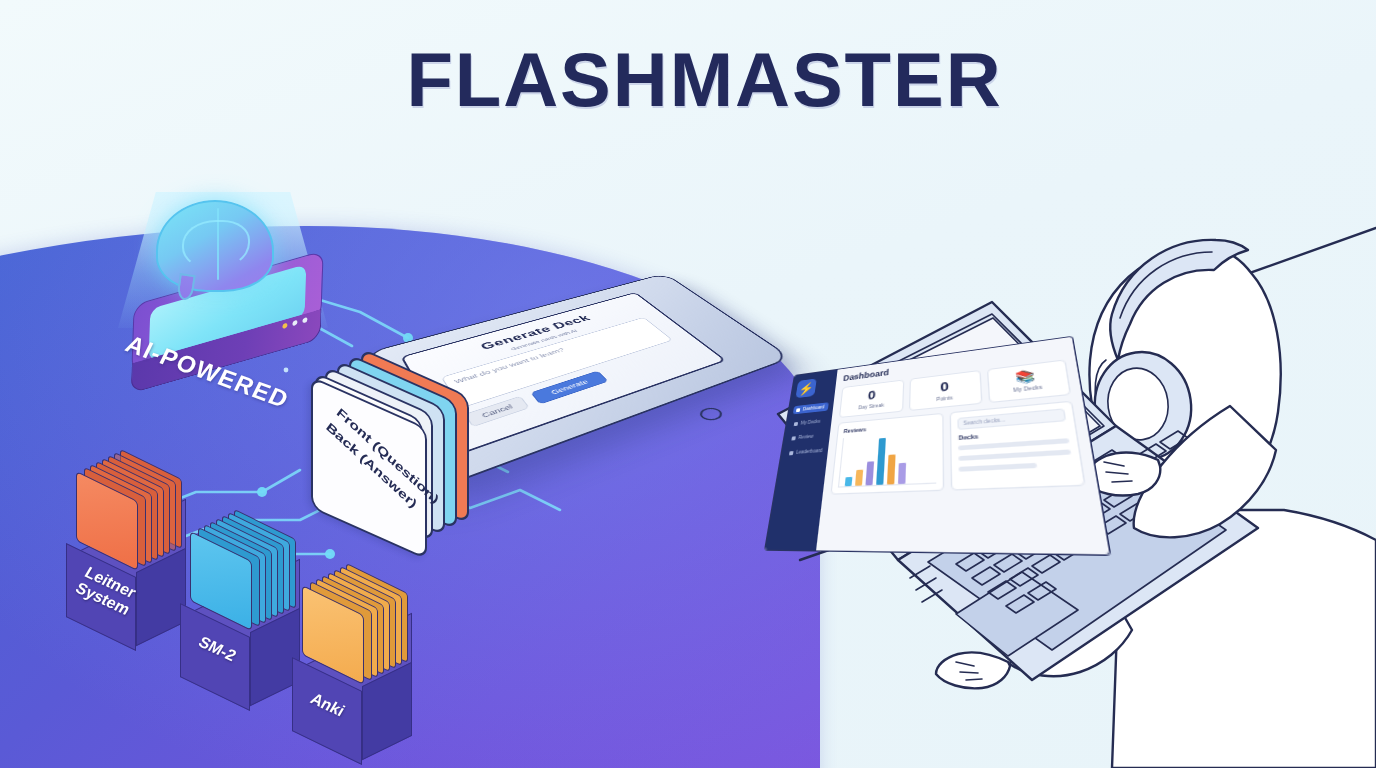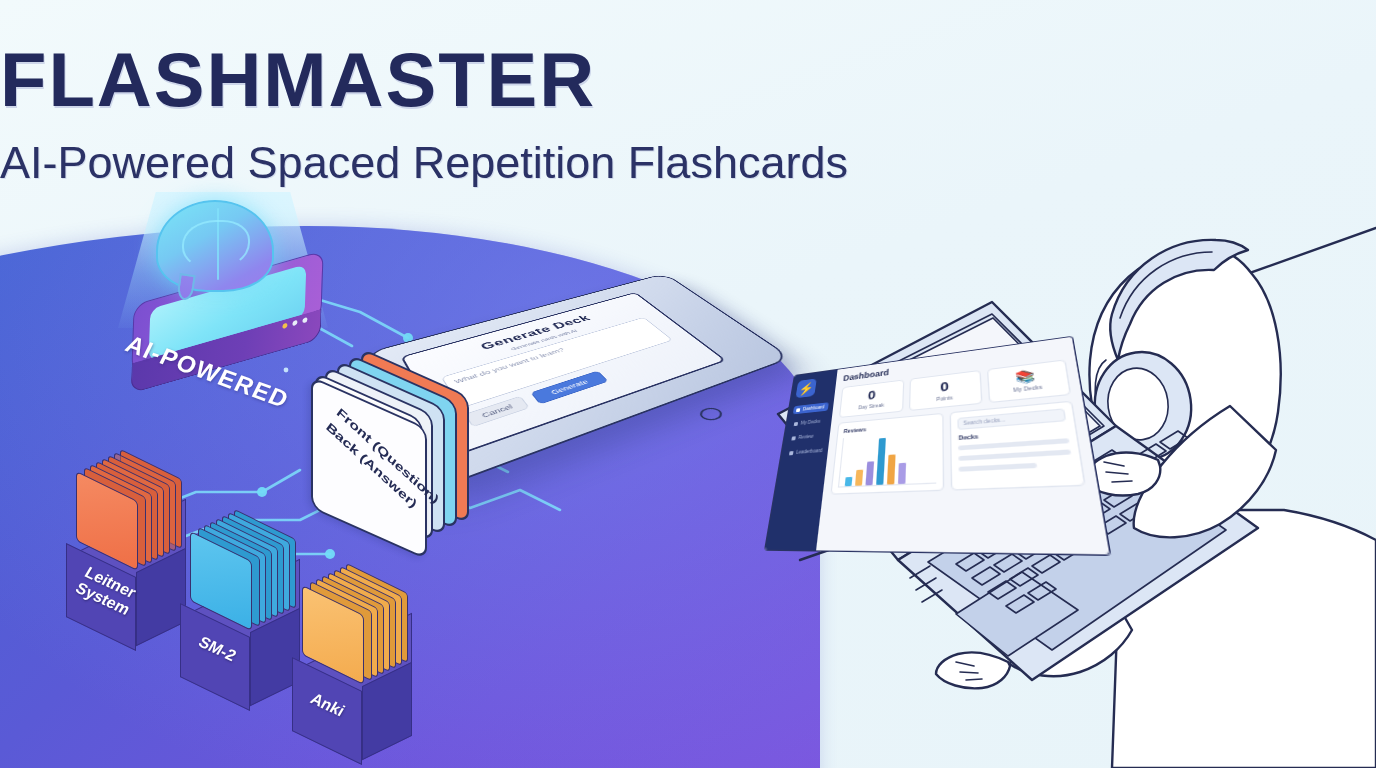--- a/index.html
+++ b/index.html
@@ -27,21 +27,21 @@
     box-shadow:0 -2px 18px rgba(60,80,190,.18);
   }
   .platform-fade {
     position:absolute; left:-340px; top:226px; width:1160px; height:760px;
     border-radius:58% 46% 0 0 / 34% 30% 0 0;
     background:radial-gradient(ellipse at 78% 12%, rgba(120,150,245,.45) 0%, rgba(120,150,245,0) 55%);
     pointer-events:none;
   }
 
   
-  .header { position:absolute; left:0; top:42px; width:100%; text-align:left; z-index:40; }
+  .header { position:absolute; left:0; top:42px; width:100%; text-align:center; z-index:40;padding-left:33px; }
   .title {
     font-size:76px; font-weight:bold; letter-spacing:2px;
     color:#232a5c; line-height:1;
     text-shadow:1px 2px 0 rgba(140,150,200,.35);
   }
   .subtitle {
     margin-top:22px; font-size:45px; font-weight:500;
     color:#2b3266; line-height:1;
     text-shadow:1px 1px 0 rgba(150,160,210,.3);
   }
@@ -255,21 +255,20 @@
 <body>
 
 <div class="stage">
 
   <div class="bg-base"></div>
   <div class="platform"></div>
   <div class="platform-fade"></div>
 
   <div class="header">
     <div class="title">FLASHMASTER</div>
-    <div class="subtitle">AI-Powered Spaced Repetition Flashcards</div>
   </div>
 
   <svg class="circuit" viewBox="0 0 820 430">
     <g fill="none" stroke="#7fe0fb" stroke-width="2.6" stroke-linecap="round" stroke-linejoin="round" opacity=".85">
       <path d="M238 90 L300 74 L360 92 L408 118"></path>
       <path d="M250 120 L312 104 L352 126"></path>
       <path d="M150 290 L196 272 L262 272 L300 250"></path>
       <path d="M170 322 L228 300 L300 300 L336 282"></path>
       <path d="M214 352 L262 334 L330 334"></path>
       <path d="M392 200 L430 186 L468 206 L468 232 L508 252"></path>

